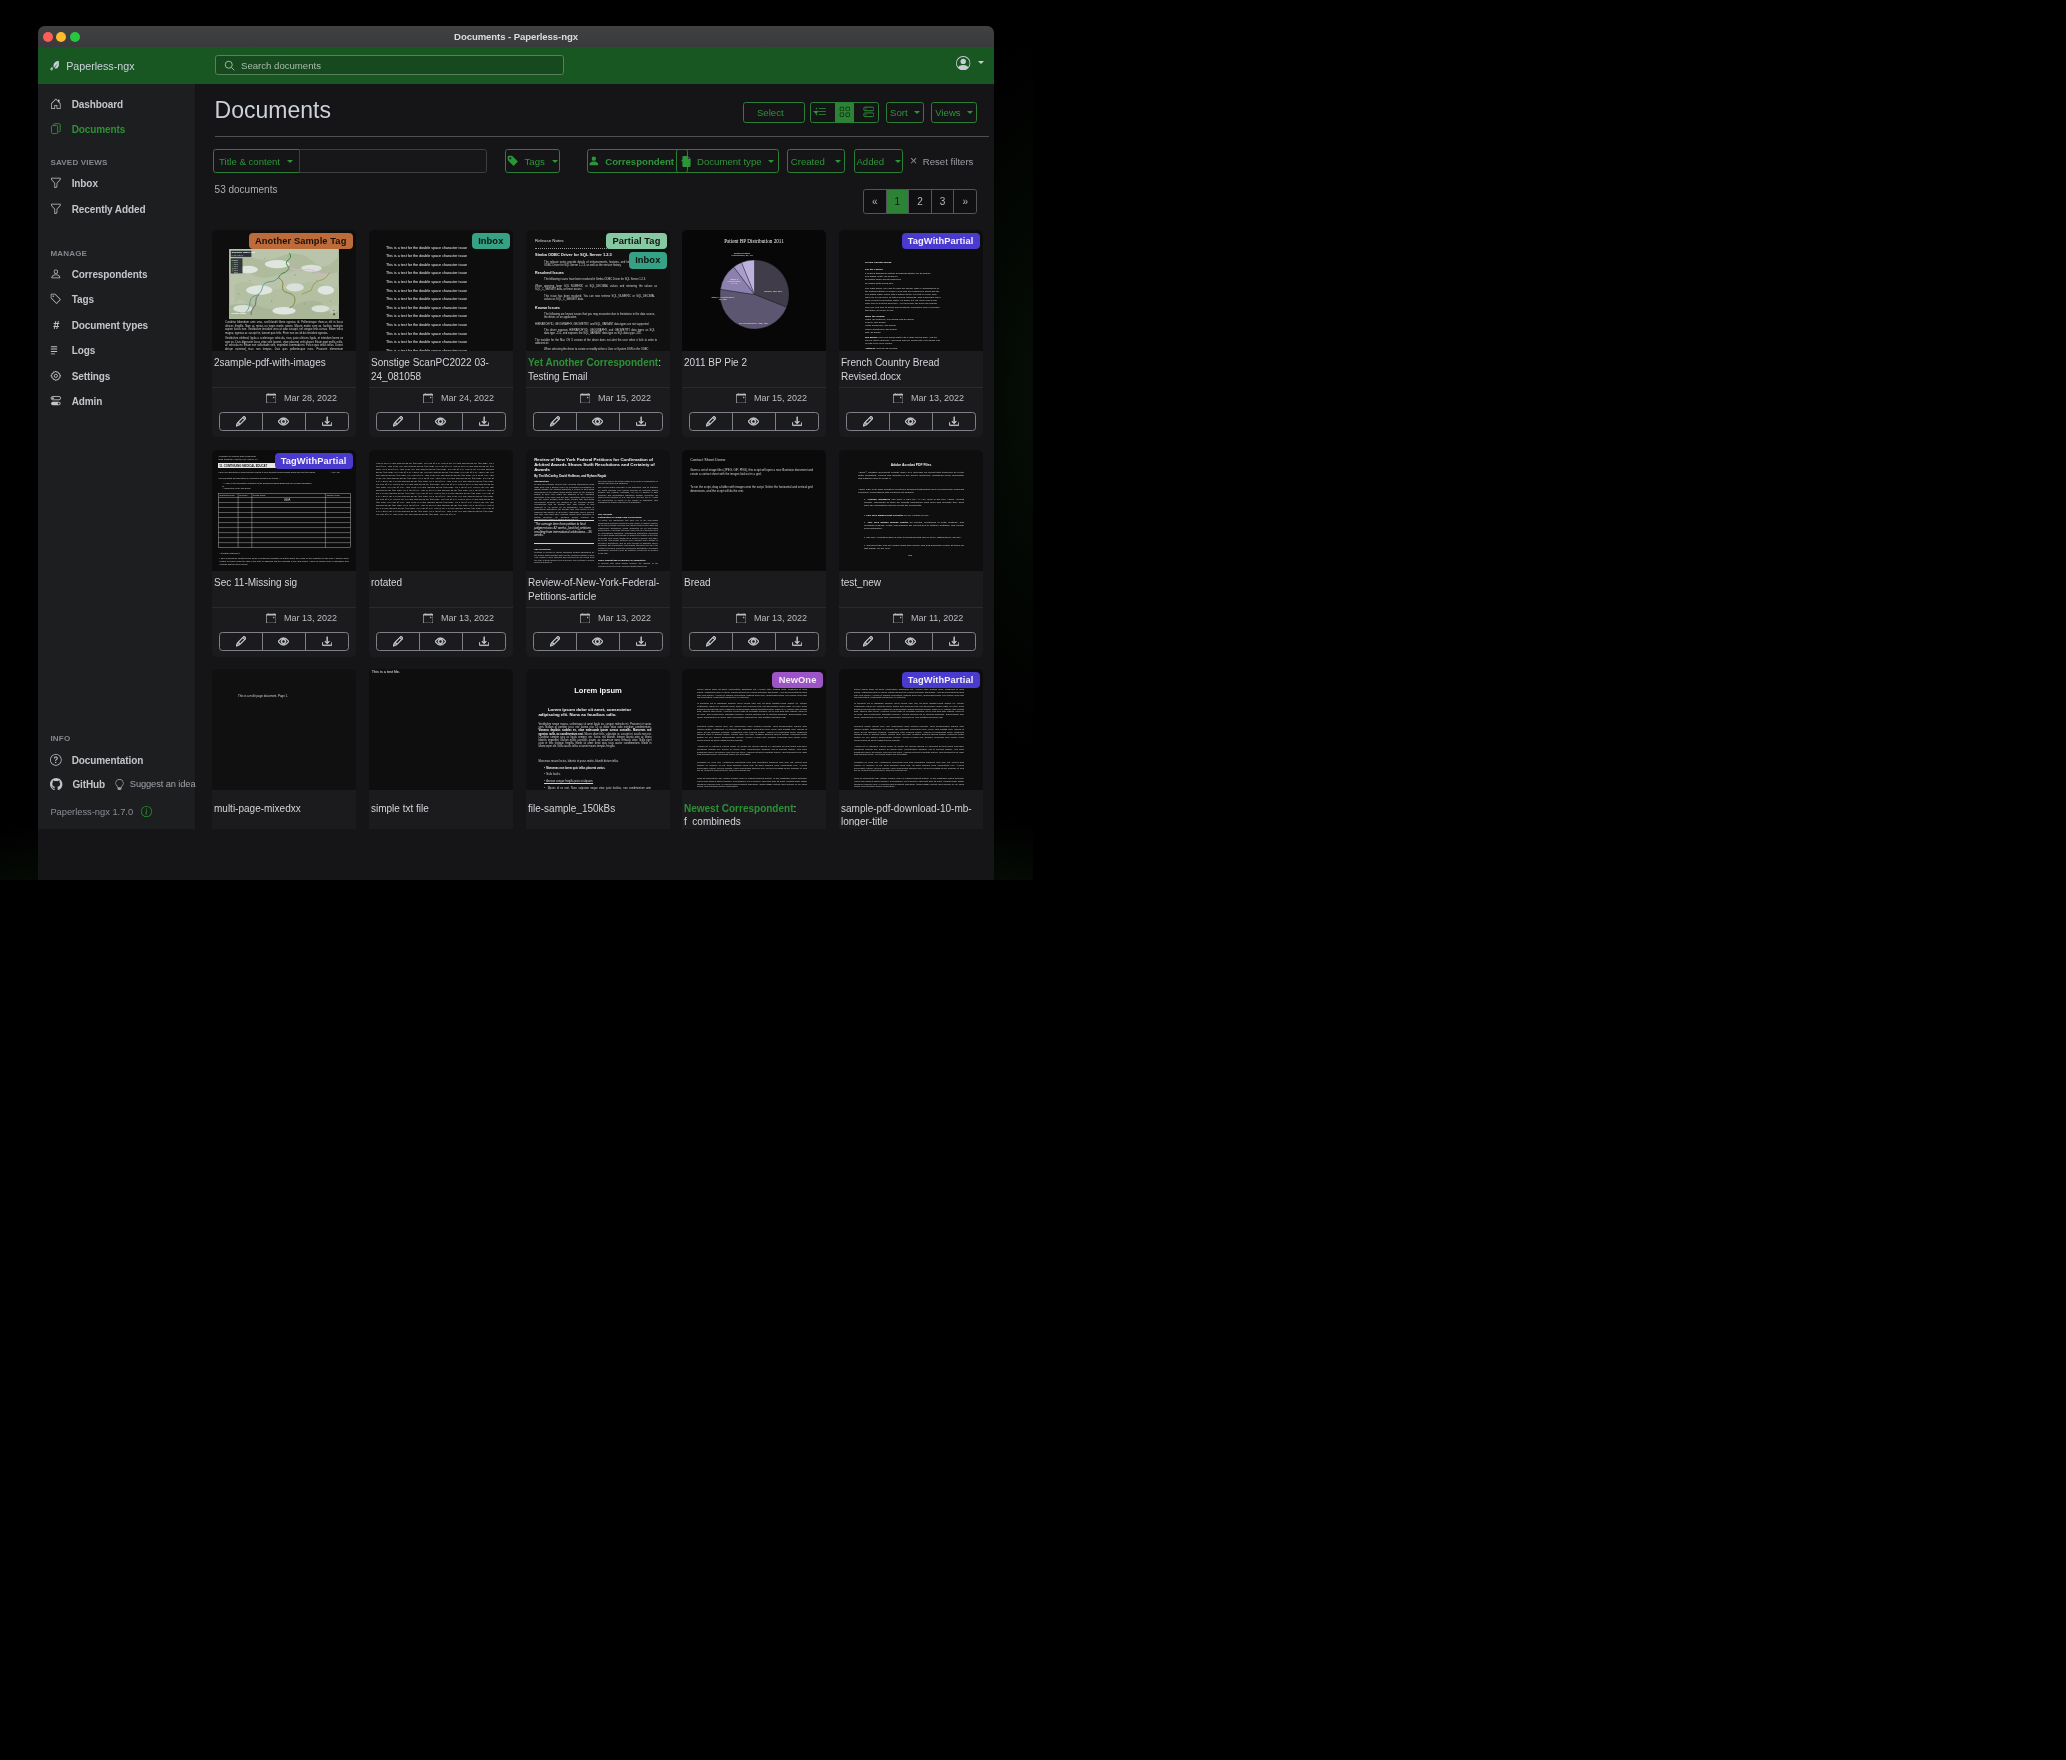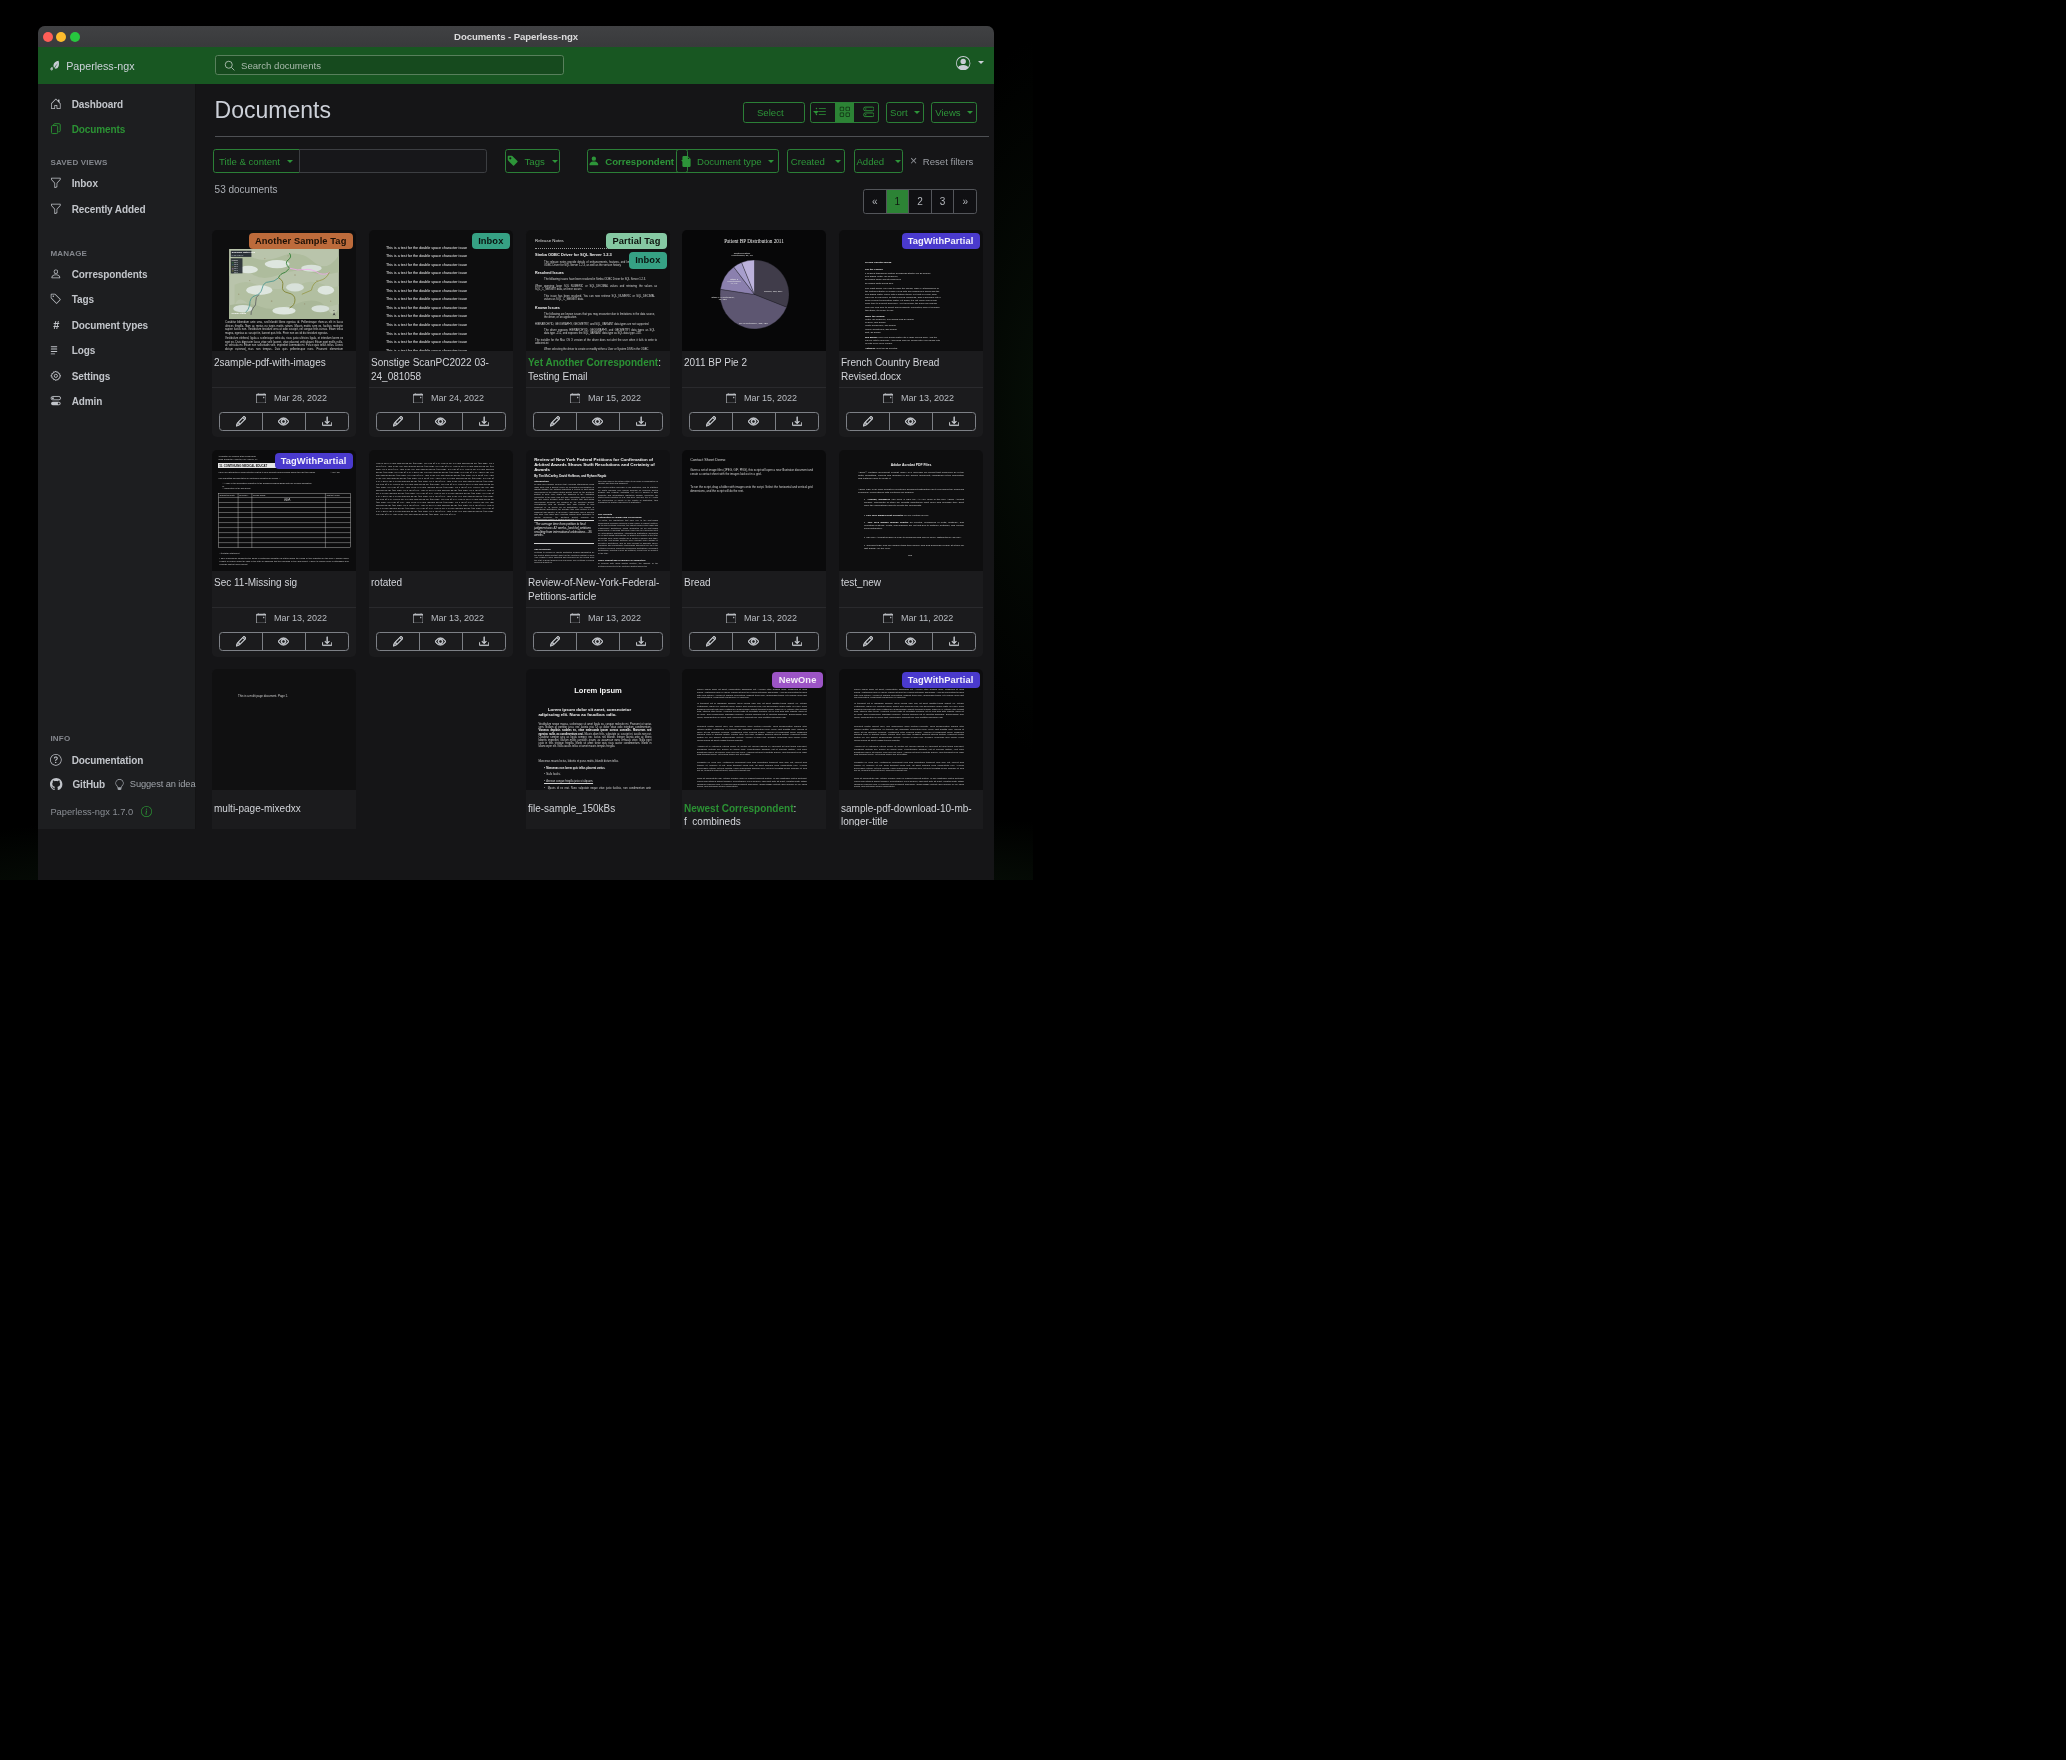--- a/index.html
+++ b/index.html
@@ -74,21 +74,21 @@
 .pagination .pg:last-child { border-right:none; }
 .pagination .pg.on { background:#2c8335; color:#10160f; }
 
 .card { position:absolute; width:144px; height:207px; background:#1b1b1d; border-radius:4.8px; overflow:hidden; }
 .thumb { position:absolute; left:0; top:0; width:144px; height:121px; background:#0e0e0f; overflow:hidden; }
 .body { position:absolute; left:0; top:121px; width:100%; height:36px; overflow:hidden; }
 .title { position:absolute; left:2px; top:5.2px; width:133px; font-size:10px; line-height:13.4px; color:#d2d4d9; }
 .title .corr { color:#2b9234; font-weight:600; }
 .card.r3 .title { top:11.7px; }
 .divider { position:absolute; left:0; top:157px; width:100%; height:0.7px; background:#2a2a2d; }
-.daterow { position:absolute; left:8px; top:162px; height:12.4px; display:flex; align-items:center; gap:7.6px; color:#b9bcc1; font-size:9px;padding-left:36px; }
+.daterow { position:absolute; left:18px; top:162px; height:12.4px; display:flex; align-items:center; gap:7.6px; color:#b9bcc1; font-size:9px;padding-left:36px; }
 .actions { position:absolute; left:6.9px; top:182px; width:130px; height:19px; border:0.7px solid #7d8086; border-radius:3.4px; display:flex; overflow:hidden; }
 .actions .a { flex:1 1 0; display:flex; align-items:center; justify-content:center; border-right:0.7px solid #7d8086; }
 .actions .a:last-child { border-right:none; }
 .badge { position:absolute; top:2.7px; right:3.4px; height:16.5px; border-radius:4.1px; padding:0 6.2px;
   font-size:9.3px; font-weight:bold; letter-spacing:0.1px; display:flex; align-items:center; }
 .badge.b2 { top:22px; }
 
 .tt { position:absolute; color:#e2e2e2; }
 .p4 { position:absolute; font-size:2.9px; line-height:3.5px; color:#d4d4d4; text-align:justify; }
 .p3 { position:absolute; font-size:2.1px; line-height:2.5px; color:#cccccc; text-align:justify; }
@@ -726,20 +726,28 @@
 
     <div class="card r3" style="left:16px; top:585px">
       <div class="thumb" style="background:#101011">
         <div class="tt" style="left:26px;top:25px;font-size:2.9px;color:#cfcfcf">This is a multi page document. Page 1.</div>
       </div>
       <div class="body">
           <div class="title">multi-page-mixedxx</div>
         </div>
     </div>
 
+    <div class="card r3" style="left:173px; top:585px">
+      <div class="thumb" style="background:#0e0e0f">
+        <div class="tt" style="left:2.7px;top:1.4px;font-size:3.8px;color:#eaeaea">This is a test file.</div>
+      </div>
+      <div class="body">
+          <div class="title">simple txt file</div>
+        </div>
+    </div>
 
     <div class="card r3" style="left:330px; top:585px">
       <div class="thumb" style="background:#101012">
         <div class="tt pb" style="left:0;top:17px;width:100%;text-align:center;font-size:7.6px">Lorem ipsum</div>
         <div class="tt pb" style="left:12.4px;top:38px;width:113px;font-size:4.3px;line-height:5.2px"><span style="margin-left:9.6px"></span>Lorem ipsum dolor sit amet, consectetur adipiscing elit. Nunc ac faucibus odio.</div>
         <div class="p4" style="left:12.4px;top:54px;width:113px;font-size:2.6px;line-height:3.2px">Vestibulum neque massa, scelerisque sit amet ligula eu, congue molestie mi. Praesent ut varius sem. Nullam at porttitor arcu, nec lacinia nisi. Ut ac dolor vitae odio interdum condimentum. <span class="pb">Vivamus dapibus sodales ex, vitae malesuada ipsum cursus convallis. Maecenas sed egestas nulla, ac condimentum orci.</span> Mauris diam felis, vulputate ac suscipit et, iaculis non est. Curabitur semper arcu ac ligula semper, nec luctus nisl blandit. Integer lacinia ante ac libero lobortis imperdiet. <span style="font-style:italic">Nullam mollis convallis ipsum, ac accumsan nunc vehicula vitae.</span> Nulla eget justo in felis tristique fringilla. Morbi sit amet tortor quis risus auctor condimentum. Morbi in ullamcorper elit. Nulla iaculis tellus sit amet mauris tempus fringilla.</div>
         <div class="p4" style="left:12.4px;top:91px;width:113px;font-size:2.6px;line-height:3.2px">Maecenas mauris lectus, lobortis et purus mattis, blandit dictum tellus.</div>
         <div class="p4" style="left:18px;top:98px;width:107px;font-size:2.6px;line-height:3.2px"><span class="pb">•&nbsp;&nbsp;Maecenas non lorem quis tellus placerat varius.</span></div>
         <div class="p4" style="left:18px;top:104px;width:107px;font-size:2.6px;line-height:3.2px;font-style:italic">•&nbsp;&nbsp;Nulla facilisi.</div>
         <div class="p4" style="left:18px;top:111px;width:107px;font-size:2.6px;line-height:3.2px"><span style="text-decoration:underline">•&nbsp;&nbsp;Aenean congue fringilla justo ut aliquam.</span></div>

